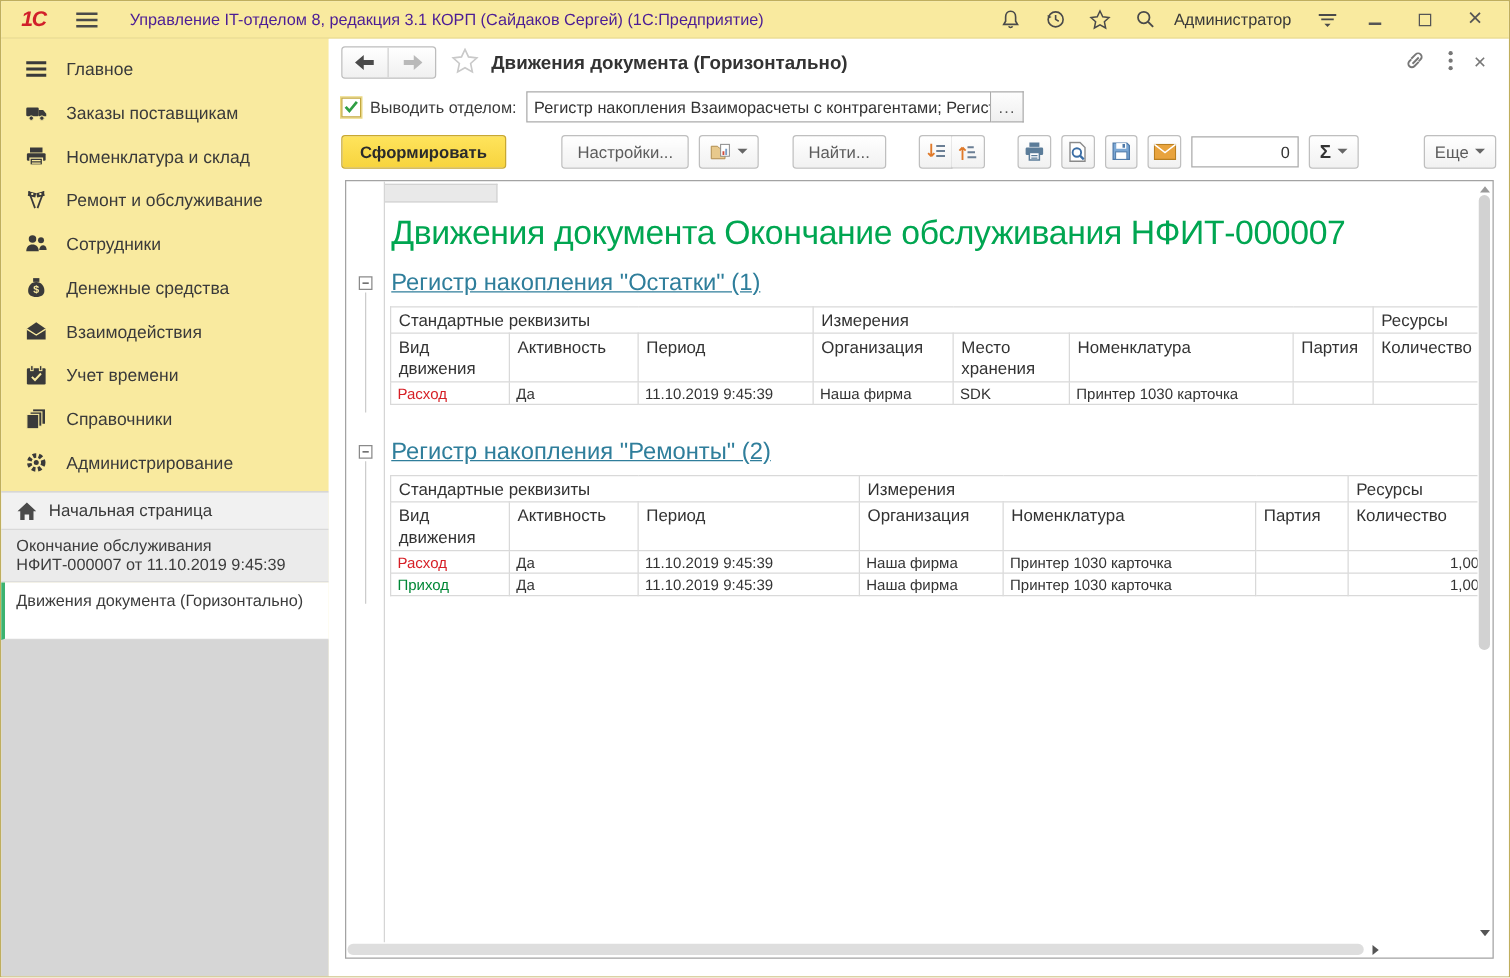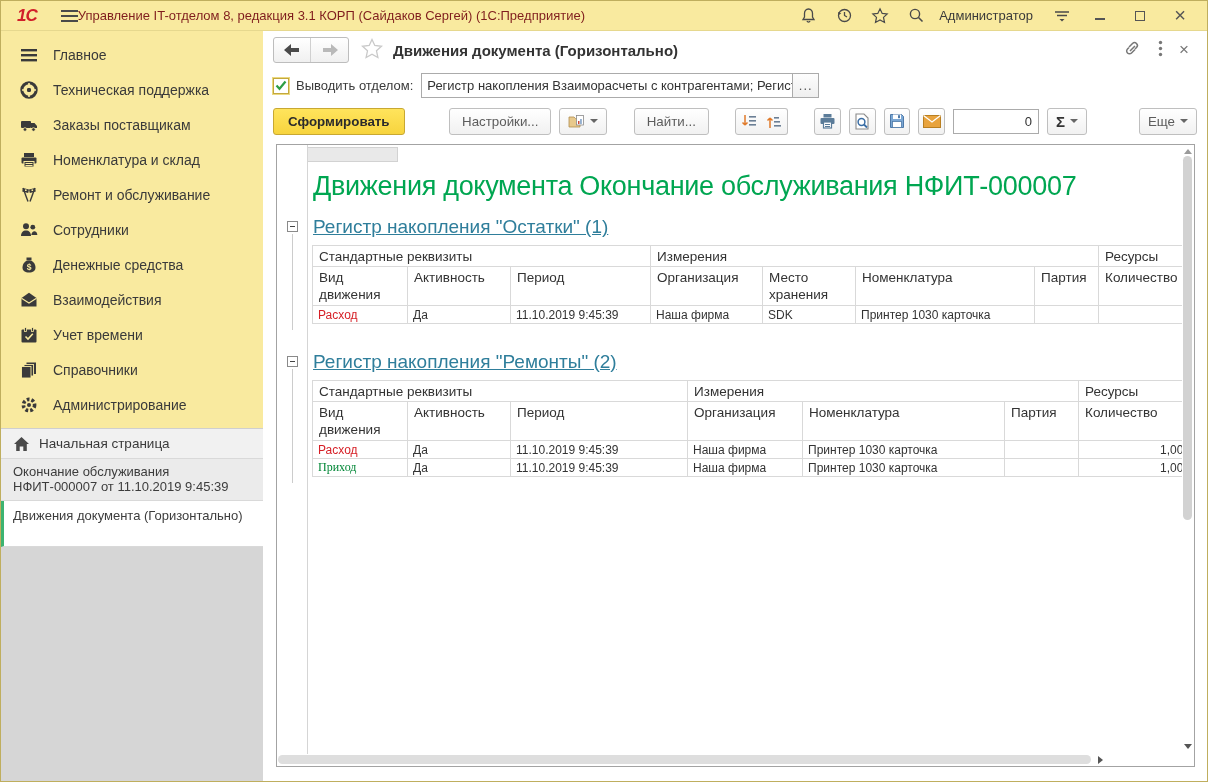--- a/index.html
+++ b/index.html
@@ -5,21 +5,21 @@
   * { margin:0; padding:0; box-sizing:border-box; }
   html,body { width:1208px; height:782px; overflow:hidden; }
   body { font-family:"Liberation Sans","DejaVu Sans",sans-serif; font-size:13px; color:#3a3a3a; background:#fff; }
   .app { position:relative; width:1208px; height:782px; border:1px solid #bfae5e; background:#fff; }
 
   
   .titlebar { position:absolute; left:0; top:0; width:100%; height:30px; background:var(--brand-yellow,#f9ea9f); display:flex; align-items:center; border-bottom:1px solid #e6d88e; }
   .logo-1c { font-weight:bold; font-size:17px; color:#d1202a; margin-left:16px; letter-spacing:-1px; font-style:italic; }
   .tb-burger { width:17px; margin-left:24px; cursor:pointer; }
   .tb-burger i { display:block; height:2px; background:#4a4a4a; margin:3px 0; }
-  .tb-title { color:#7f1d1d; }
+  .tb-title { margin-left:26px; color:#4c1d95; }
   .tb-right { margin-left:auto; display:flex; align-items:center; gap:6px; padding-right:10px; }
   .tb-ic { width:30px; height:26px; display:flex; align-items:center; justify-content:center; cursor:pointer; }
   .tb-user { margin:0 8px 0 2px; }
   .winctl { width:34px; height:26px; display:flex; align-items:center; justify-content:center; color:#555; cursor:pointer; font-size:15px; }
   .winctl .box { width:10px; height:10px; border:1px solid #555; display:block; }
   .winctl .min { width:10px; height:2px; background:#555; display:block; margin-top:7px; }
 
   
   .sidebar { position:absolute; left:0; top:30px; bottom:0; width:262px; background:var(--brand-yellow,#f9ea9f); display:flex; flex-direction:column; }
   .side-item { height:35px; display:flex; align-items:center; padding-left:19px; gap:15px; font-size:14px; cursor:pointer; }
@@ -78,21 +78,21 @@
   .grp-btn i { display:block; width:5px; height:1px; background:#444; margin:4px auto 0; }
   .grp-line { position:absolute; left:-20px; top:18px; bottom:-6px; width:1px; background:#cccccc; }
   table.regtbl { border-collapse:collapse; table-layout:fixed; }
   table.regtbl th, table.regtbl td { border:1px solid #d9d9d9; border-left:none; overflow:hidden; font-weight:normal; text-align:left; }
   table.regtbl th:first-child, table.regtbl td:first-child { border-left:1px solid #d9d9d9; }
   tr.grp-row th { font-size:13.5px; padding:2px 6px; height:21px; white-space:nowrap; color:#333; }
   tr.col-row th { font-size:13.5px; padding:2px 6px; height:39px; vertical-align:top; color:#333; line-height:17px; }
   tbody td { font-size:12px; padding:1px 5px; height:18px; white-space:nowrap; color:#333; }
   tbody td.mov { }
   tbody td.expense { color:var(--expense-red,#d61f26); }
-  tbody td.income { color:var(--income-green,#008736);font-family:Liberation Serif, serif; }
+  tbody td.income { color:var(--income-green,#008736); }
   tbody td.num { text-align:right; }
 </style>
 </head>
 <body>
 
 <div class="app">
 
   <div class="titlebar">
     <span class="logo-1c">1С</span>
     <span class="tb-burger">
@@ -146,28 +146,20 @@
   <div class="sidebar">
     <div style="height:6px"></div>
 
     <div class="side-item">
       <svg width="18" height="18" viewBox="0 0 18 18">
           <rect x="1" y="3" width="16" height="2.4" fill="#3a3a3a"></rect>
           <rect x="1" y="8" width="16" height="2.4" fill="#3a3a3a"></rect>
           <rect x="1" y="13" width="16" height="2.4" fill="#3a3a3a"></rect>
         </svg>
       <span>Главное</span>
-    </div>
-    <div class="side-item">
-      <svg width="18" height="18" viewBox="0 0 18 18">
-          <circle cx="9" cy="9" r="7.2" fill="none" stroke="#3a3a3a" stroke-width="3"></circle>
-          <circle cx="9" cy="9" r="2.2" fill="#3a3a3a"></circle>
-          <path d="M9 2 V7 M9 11 V16 M2 9 H7 M11 9 H16" stroke="#f9ea9f" stroke-width="1.6"></path>
-        </svg>
-      <span>Техническая поддержка</span>
     </div>
     <div class="side-item">
       <svg width="18" height="18" viewBox="0 0 18 18">
           <rect x="1" y="5" width="10" height="7" rx="1" fill="#3a3a3a"></rect>
           <path d="M11 7 H14.5 L17 10 V12 H11 Z" fill="#3a3a3a"></path>
           <circle cx="5" cy="13.5" r="1.8" fill="#3a3a3a" stroke="#f9ea9f" stroke-width="0.8"></circle>
           <circle cx="13.5" cy="13.5" r="1.8" fill="#3a3a3a" stroke="#f9ea9f" stroke-width="0.8"></circle>
         </svg>
       <span>Заказы поставщикам</span>
     </div>

